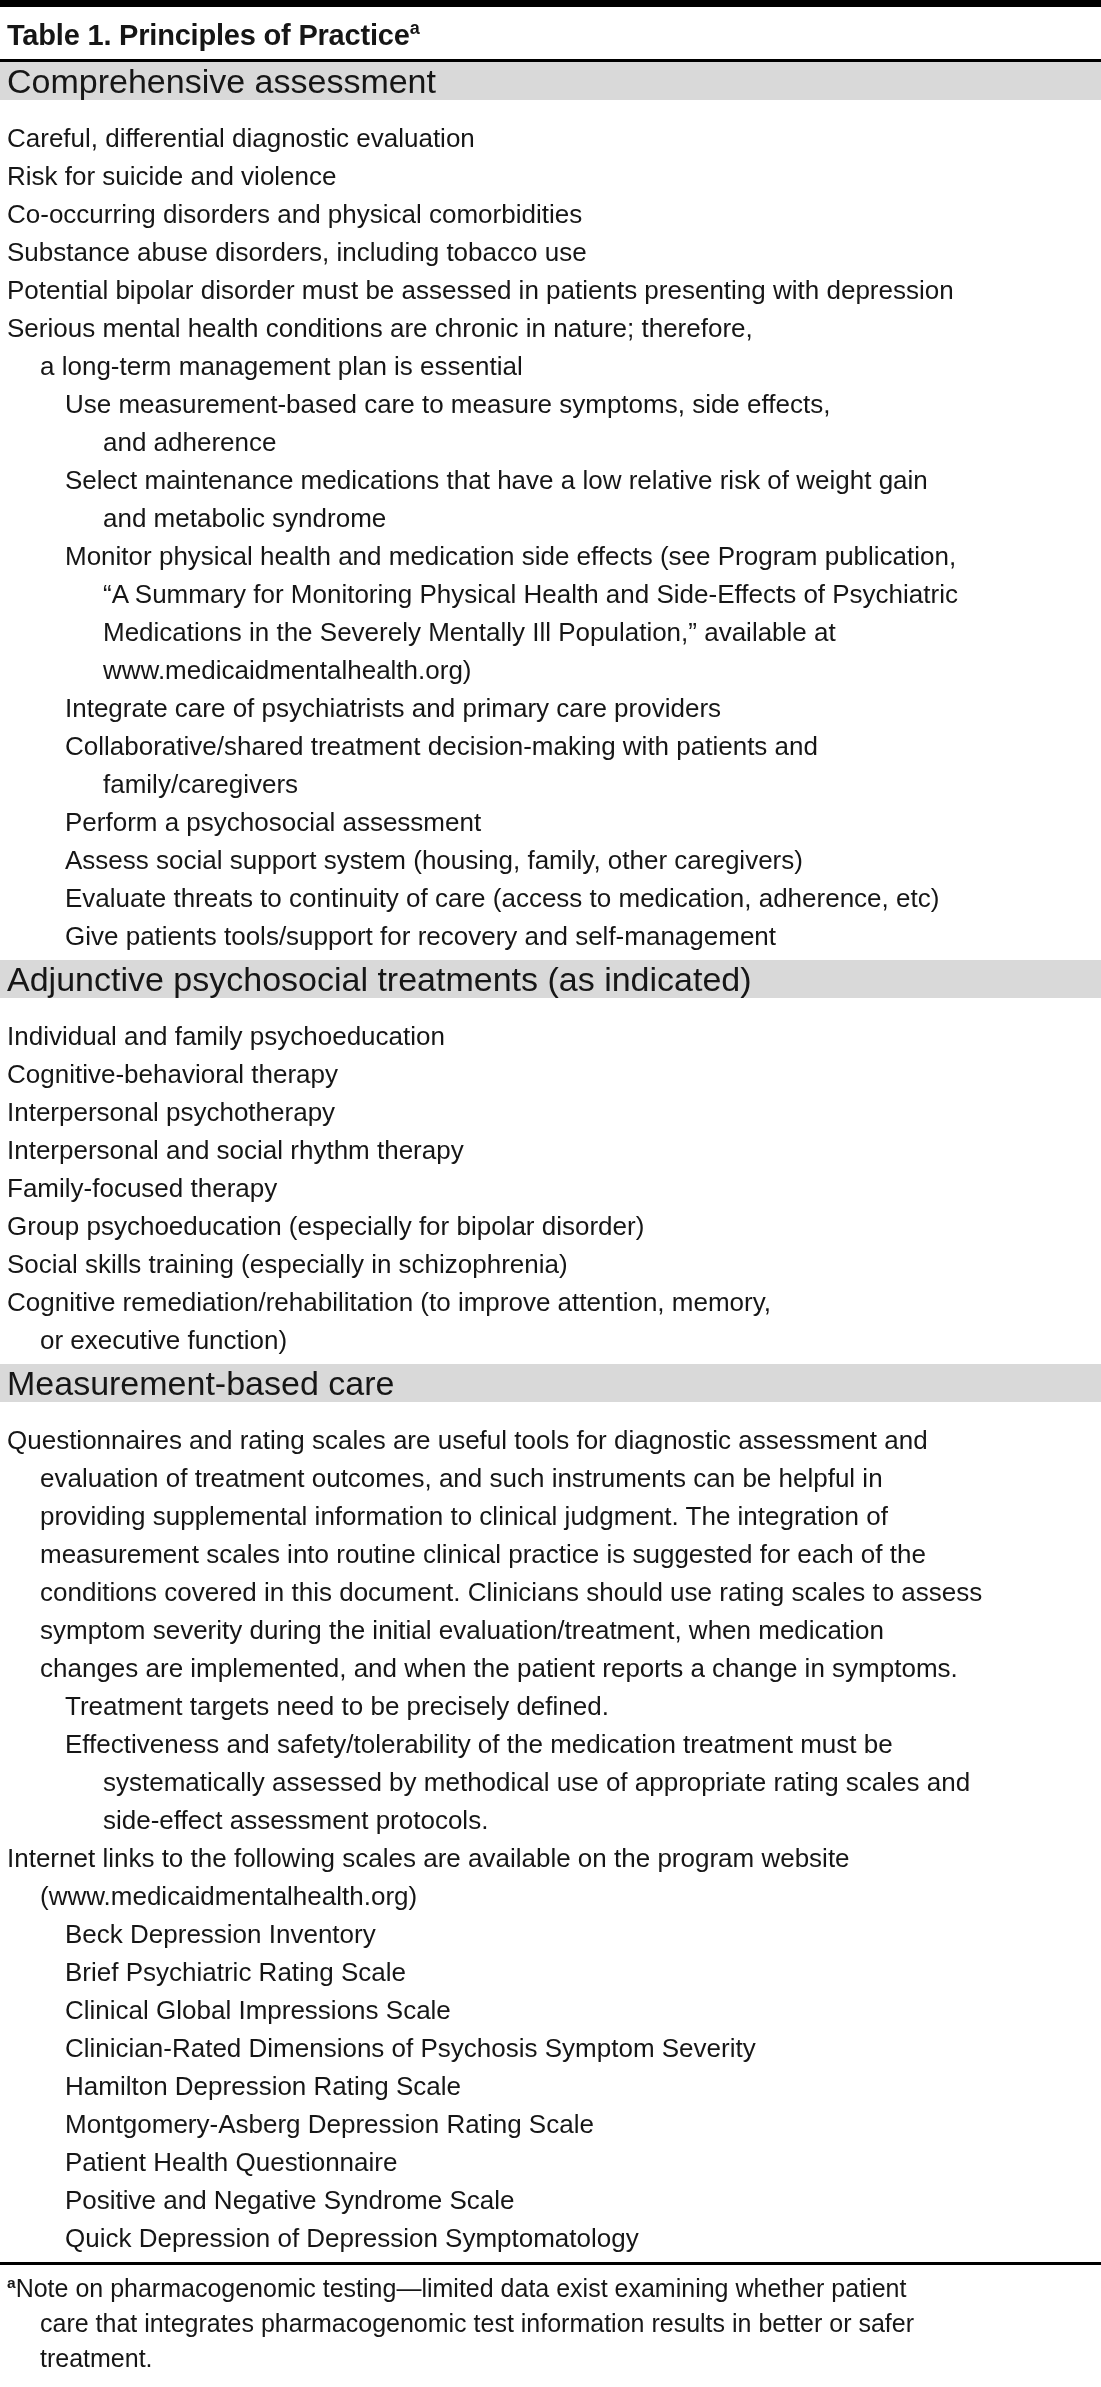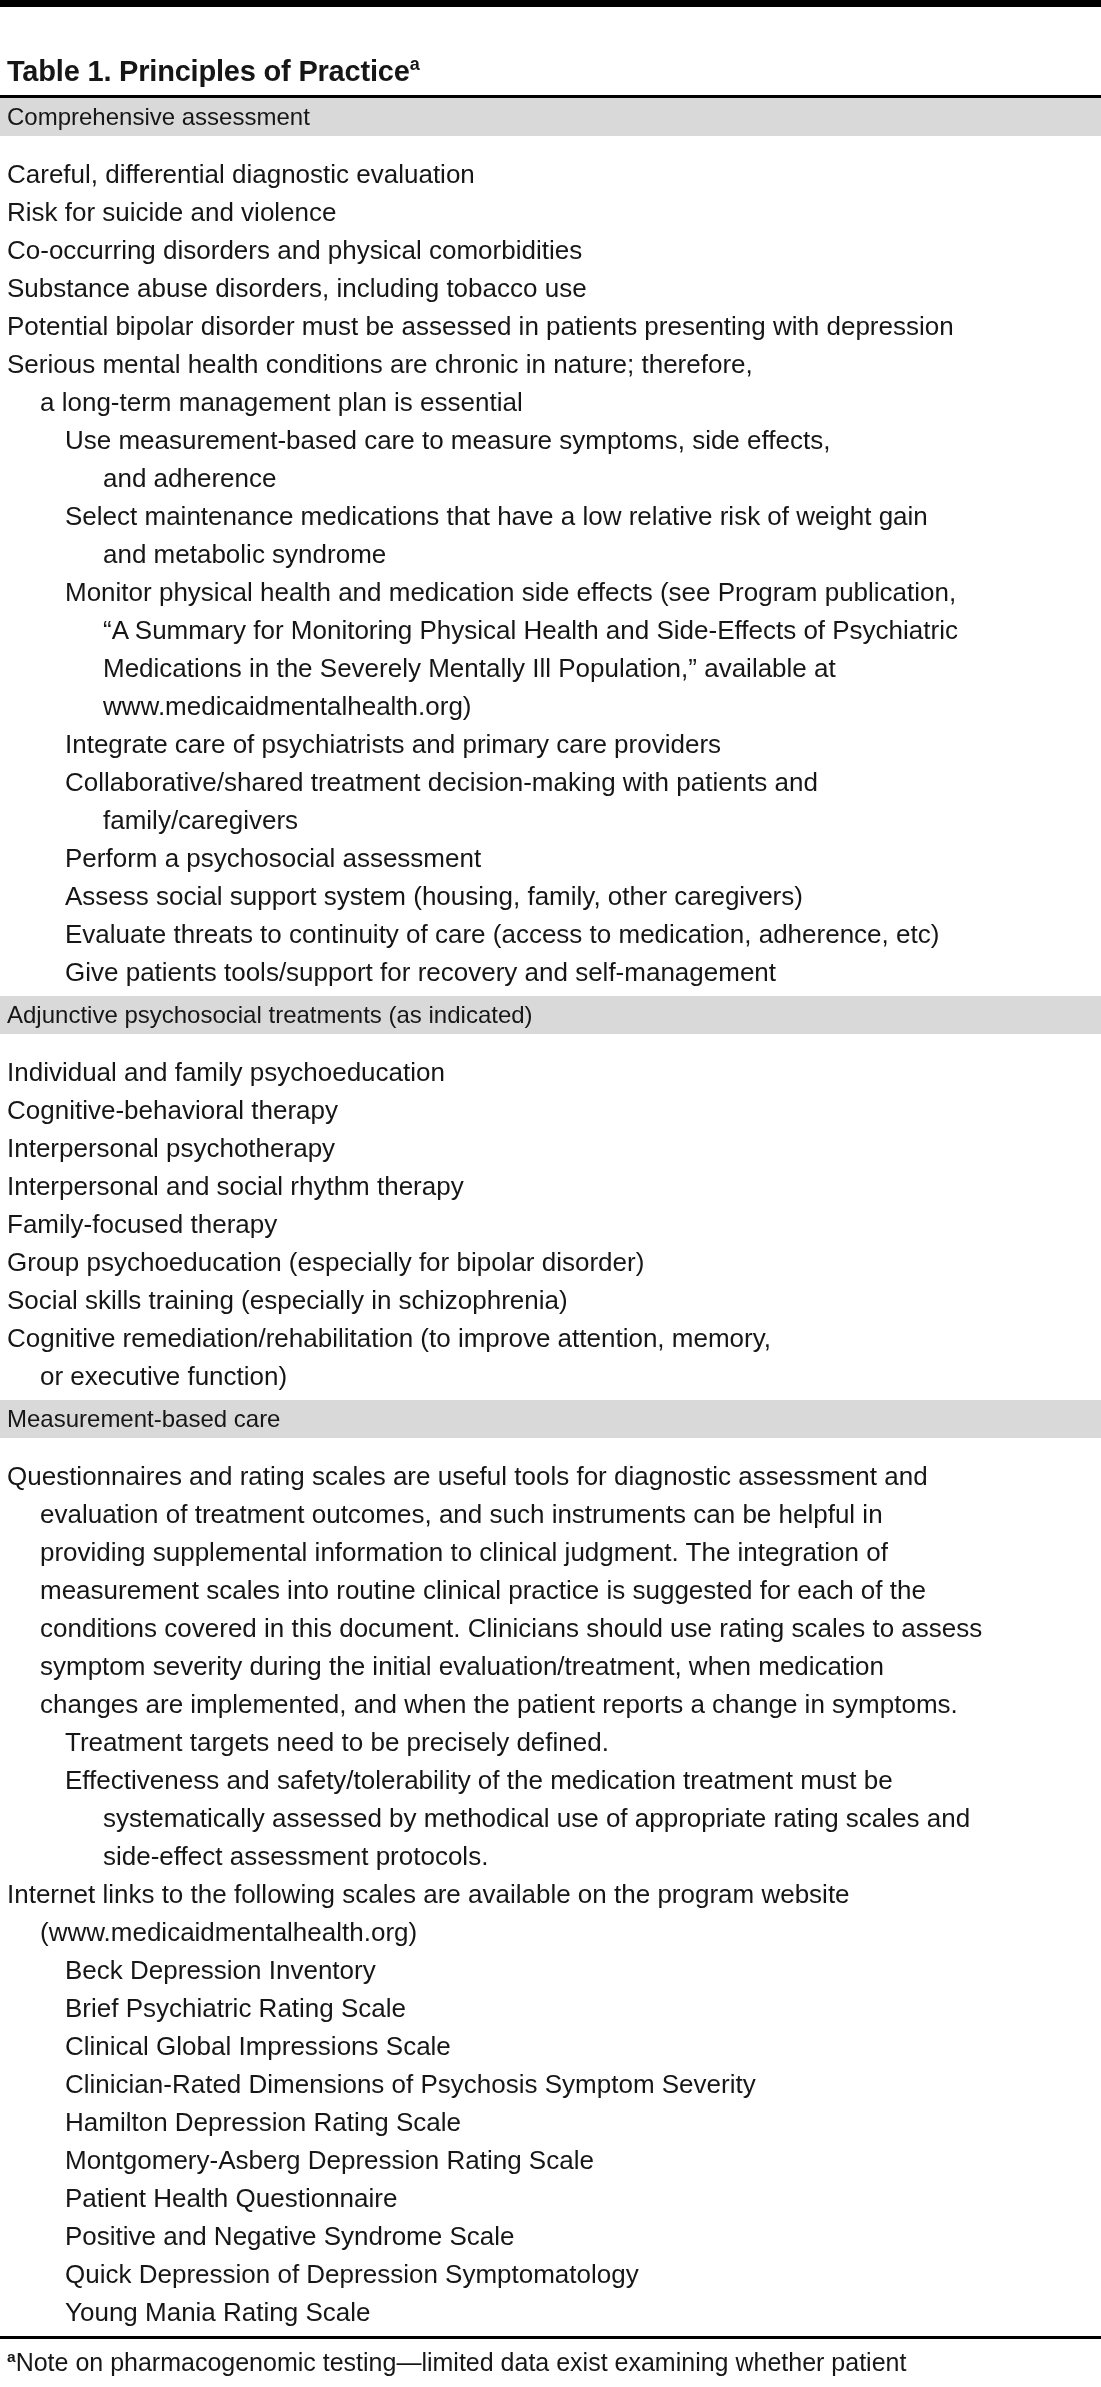--- a/index.html
+++ b/index.html
@@ -24,31 +24,30 @@
   }
   .rule.thick { height: 7px; }
   .rule.med   { height: 3px; }
 
   .title-row {
     padding: 9px 0 5px 7px;
     font-size: 29px;
     line-height: 38px;
     font-weight: bold;
     letter-spacing: -0.2px;
-    margin-top: 36px;
   }
   .title-row sup {
     font-size: 0.62em;
     vertical-align: super;
     line-height: 0;
   }
 
   .section-header {
     background: #d9d9d9;
-    font-size: 24px;
+    font-size: 34px;
     line-height: 30px;
     padding: 4px 0 4px 7px;
     white-space: nowrap;
   }
   .section-body {
     padding: 19px 0 5px 0;
   }
   .line {
     font-size: 26px;
     line-height: 38px;
@@ -141,21 +140,20 @@
         <div class="line indent-1">(www.medicaidmentalhealth.org)</div>
         <div class="line indent-2">Beck Depression Inventory</div>
         <div class="line indent-2">Brief Psychiatric Rating Scale</div>
         <div class="line indent-2">Clinical Global Impressions Scale</div>
         <div class="line indent-2">Clinician-Rated Dimensions of Psychosis Symptom Severity</div>
         <div class="line indent-2">Hamilton Depression Rating Scale</div>
         <div class="line indent-2">Montgomery-Asberg Depression Rating Scale</div>
         <div class="line indent-2">Patient Health Questionnaire</div>
         <div class="line indent-2">Positive and Negative Syndrome Scale</div>
         <div class="line indent-2">Quick Depression of Depression Symptomatology</div>
-        <div class="line indent-2">Young Mania Rating Scale</div>
       </div>
     </div>
 
   <div class="rule med"></div>
 
   <div class="footnote" id="footnote">
       <div class="fn-line indent-0"><sup>a</sup>Note on pharmacogenomic testing—limited data exist examining whether patient</div>
       <div class="fn-line indent-1">care that integrates pharmacogenomic test information results in better or safer</div>
       <div class="fn-line indent-1">treatment.</div>
     </div>

